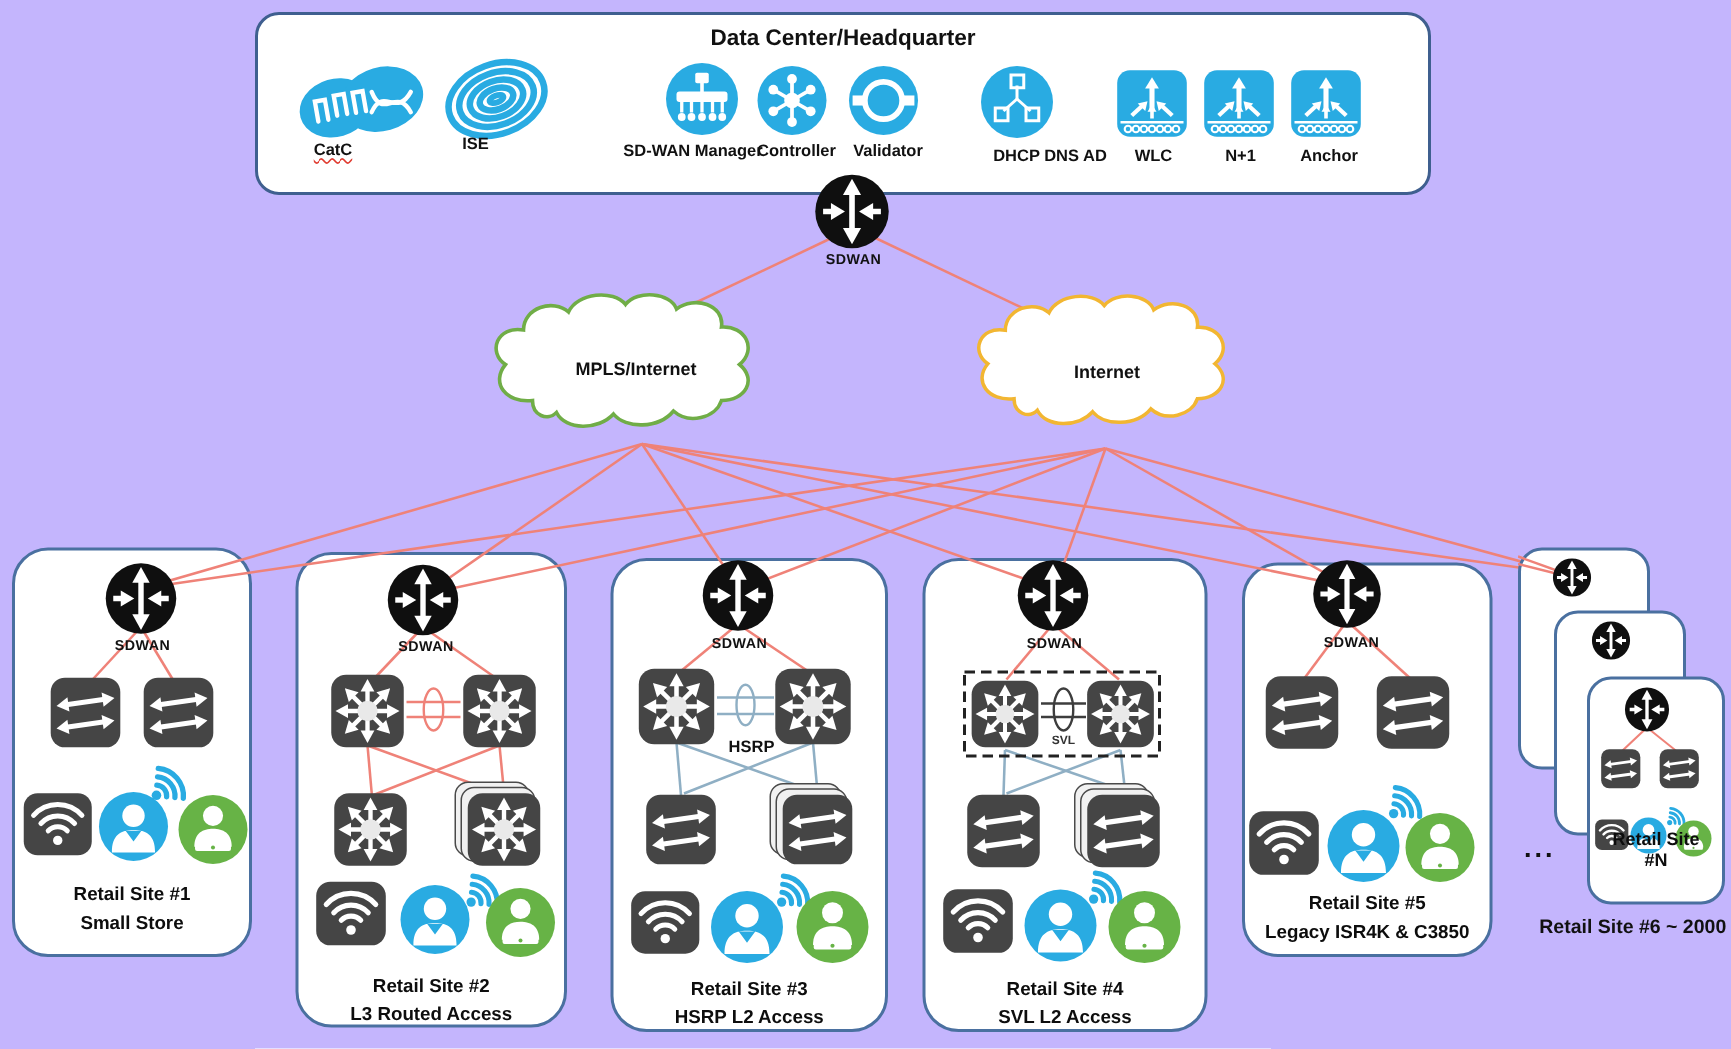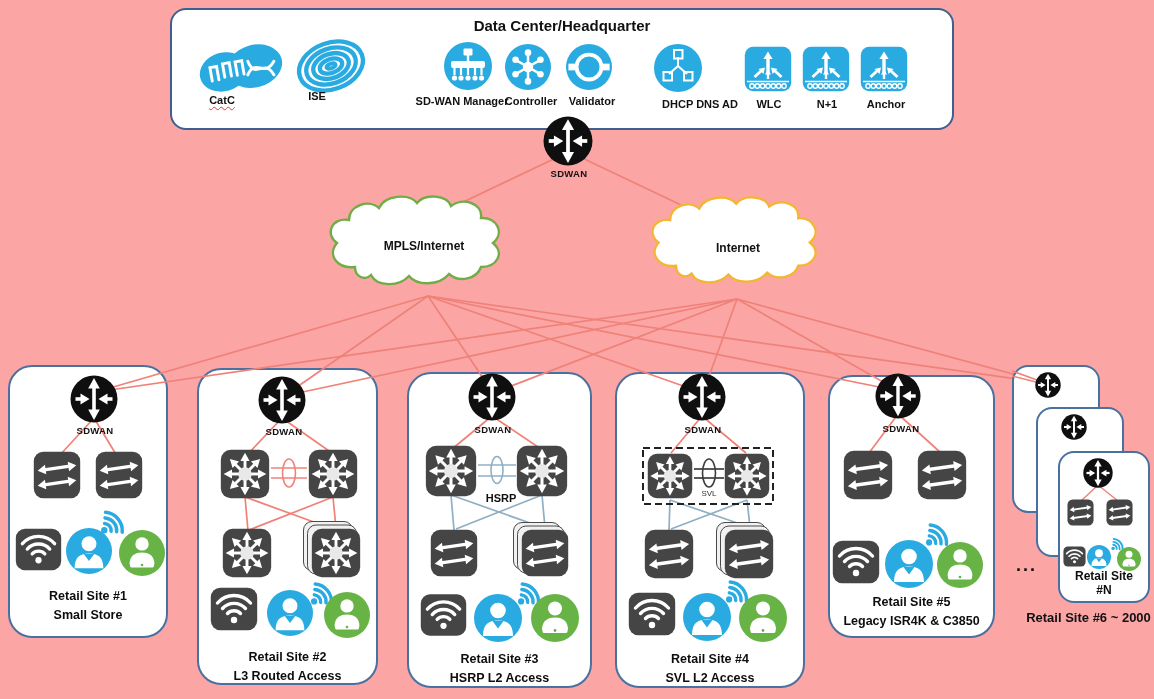--- a/index.html
+++ b/index.html
@@ -1,31 +1,31 @@
 <!DOCTYPE html>
 <html><head>
 <meta charset="utf-8">
 <style>
   html,body{margin:0;padding:0;background:#fff;}
-  .stage{position:relative;width:1154px;height:699px;background:#fca5a5;overflow:hidden;
+  .stage{position:relative;width:1154px;height:699px;background:#c4b5fd;overflow:hidden;
          font-family:"Liberation Sans",sans-serif;color:#1a1a1a;}
   
   .cardbg{position:absolute;background:#fff;border:2px solid #4a70a0;border-radius:24px;box-sizing:border-box;}
   .headerbg{border-radius:16px;border-width:2px;}
   
   #wires{position:absolute;left:0;top:0;}
   
   .lay{position:absolute;}
   .clabel{position:absolute;transform:translateX(-50%);white-space:nowrap;font-weight:700;font-size:11px;color:#111;}
   .title{font-size:15px;font-weight:700;}
   .cloudlab{font-size:12px;font-weight:700;}
   .sdwanlab{font-weight:700;font-size:9.5px;letter-spacing:.3px;color:#111;}
   .sitecap{position:absolute;left:0;right:0;text-align:center;font-weight:700;font-size:12.5px;line-height:1.5;color:#0d0d0d;}
   .linklab{font-weight:700;font-size:11px;}
-  .svllab{font-weight:400;font-size:8px;color:#333;text-align:center;}
+  .svllab{font-weight:700;font-size:8px;color:#333;text-align:center;}
   .circ{position:absolute;border-radius:50%;}
   .blue{background:#29abe2;}
   .green{background:#67b346;}
   .stack{position:absolute;}
   .stack::before,.stack::after{content:"";position:absolute;inset:0;border-radius:9px;background:#f1f1f1;border:1.5px solid #4a4a4a;box-sizing:border-box;}
   .stack::before{transform:translate(-8px,-7px);}
   .stack::after{transform:translate(-4px,-3.5px);}
   .stack svg{position:relative;z-index:1;display:block;}
   svg{display:block;}
   .catc-label{text-decoration:underline;text-decoration-style:wavy;text-decoration-color:#e03c31;text-decoration-thickness:1px;text-underline-offset:2px;}
@@ -566,21 +566,21 @@
       <div class="lay circ blue" style="left:29px;top:94px;width:24px;height:24px;">
           <svg width="24" height="24" viewBox="0 0 48 48">
             <use href="#sym-person"></use>
           </svg>
         </div>
       <div class="lay circ green" style="left:59px;top:96px;width:24px;height:24px;">
           <svg width="24" height="24" viewBox="0 0 48 48">
             <use href="#sym-laptop"></use>
           </svg>
         </div>
-      <div class="sitecap" style="top:118px;font-size:12px;line-height:1.2;">
+      <div class="sitecap" style="top:101px;font-size:12px;line-height:1.2;">
         <div>Retail Site</div>
         <div>#N</div>
       </div>
     </div>
     <div class="lay ellip" style="left:1016px;top:555px;">...</div>
     <div class="lay clabel" style="left:1079px;top:610px;font-size:13px;padding-left:19px;">Retail Site #6 ~ 2000</div>
   </div>
 
 </div>
 

